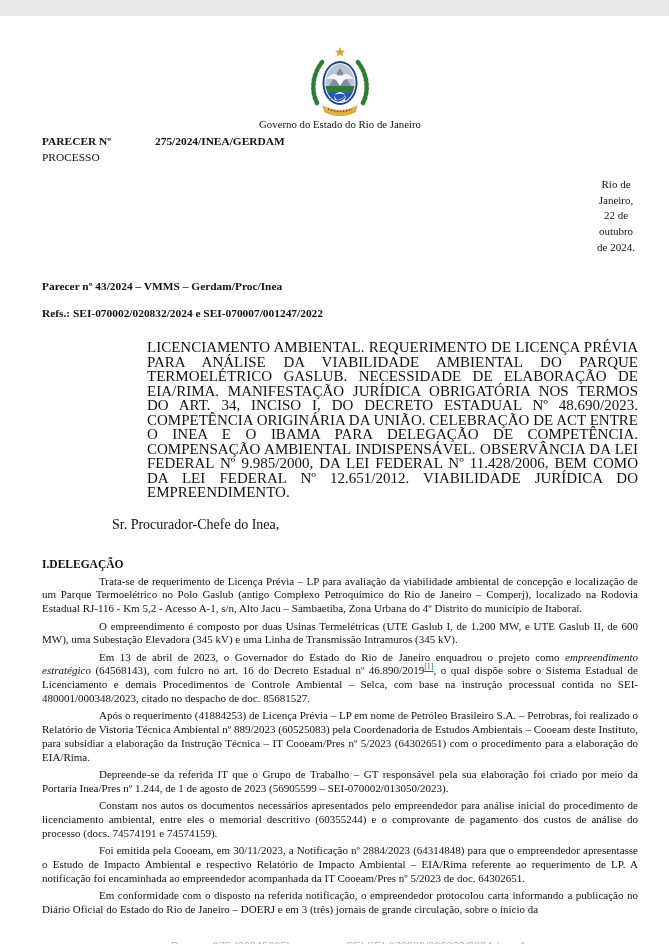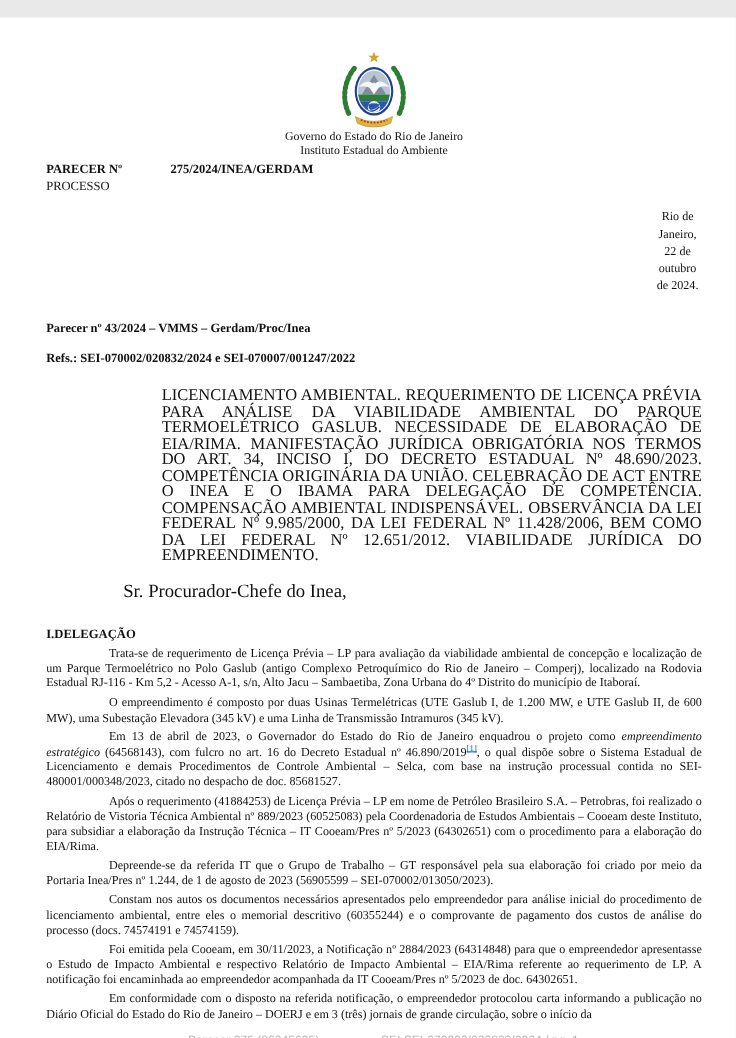--- a/index.html
+++ b/index.html
@@ -27,21 +27,21 @@
   .dateline { width:38px; margin:12px 3px 0 auto; font-size:11px; line-height:15.6px; text-align:center; }
 
   
   .refblock { margin-top:24px; }
   .refblock div { font-weight:bold; font-size:11.4px; line-height:14px; }
   .refblock div + div { margin-top:13px; }
 
   
   .ementa { margin-top:20px; margin-left:105px; text-align:justify; font-size:15px; line-height:14.5px; }
 
-  .salutation { margin-top:18px; margin-left:70px; font-size:17px; line-height:14px; }
+  .salutation { margin-top:18px; margin-left:70px; font-size:14px; line-height:14px; }
 
   .section-title { margin-top:25px; font-weight:bold; font-size:11.5px; line-height:14px; }
 
   
   .body-par { margin:3.5px 0 0 0; text-align:justify; text-indent:57px; font-size:11px; line-height:13.8px; }
   .body-par.first { margin-top:4px; }
   .body-par em { font-style:italic; }
   .footnote-ref { font-size:8px; vertical-align:super; line-height:0; text-decoration:underline; }
 
   
@@ -78,21 +78,20 @@
           <polygon points="26,40 37,22 48,40" fill="#7e8f9c"></polygon>
           <path d="M23 33 Q 31 25 36 30 L 37 28.5 L 38 30 Q 43 25 51 33 Q 44 31.5 41 34 L 37 40 L 33 34 Q 30 31.5 23 33 Z" fill="#f5f7f9"></path>
           <rect x="20" y="40" width="34" height="6" fill="#2f7d3a"></rect>
           <rect x="20" y="46" width="34" height="14" fill="#2a57ae"></rect>
           <circle cx="37" cy="51.5" r="5.6" fill="#eef2f6"></circle>
           <path d="M31.8 49 Q 37 46.5 42.2 49 Q 40 53 34 54 Q 31.5 52 31.8 49 Z" fill="#2a57ae"></path>
           <path d="M32 55 Q 38 55.5 42 51" fill="none" stroke="#2a57ae" stroke-width="1.4"></path>
         </g>
       </svg>
       <div class="lh-line">Governo do Estado do Rio de Janeiro</div>
-      <div class="lh-line">Instituto Estadual do Ambiente</div>
     </div>
 
     <div class="meta">
       <div class="b">PARECER Nº</div>
       <div class="b">275/2024/INEA/GERDAM</div>
       <div>PROCESSO</div>
     </div>
 
     <div class="dateline">Rio de Janeiro, 22 de outubro de 2024.</div>
 

